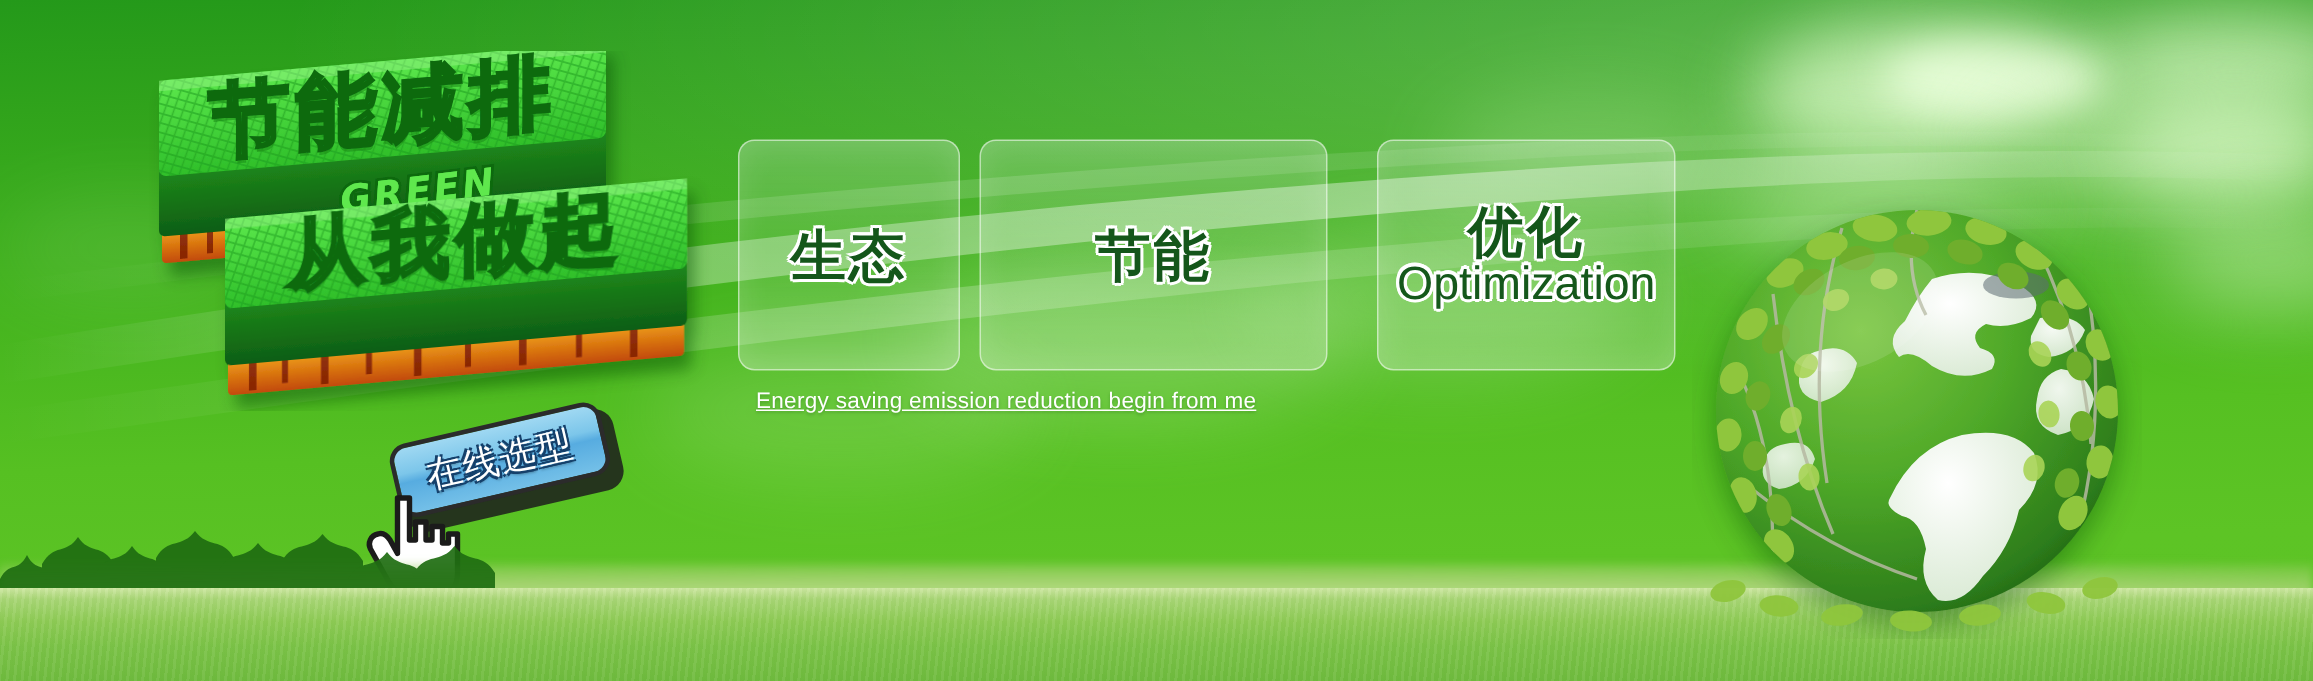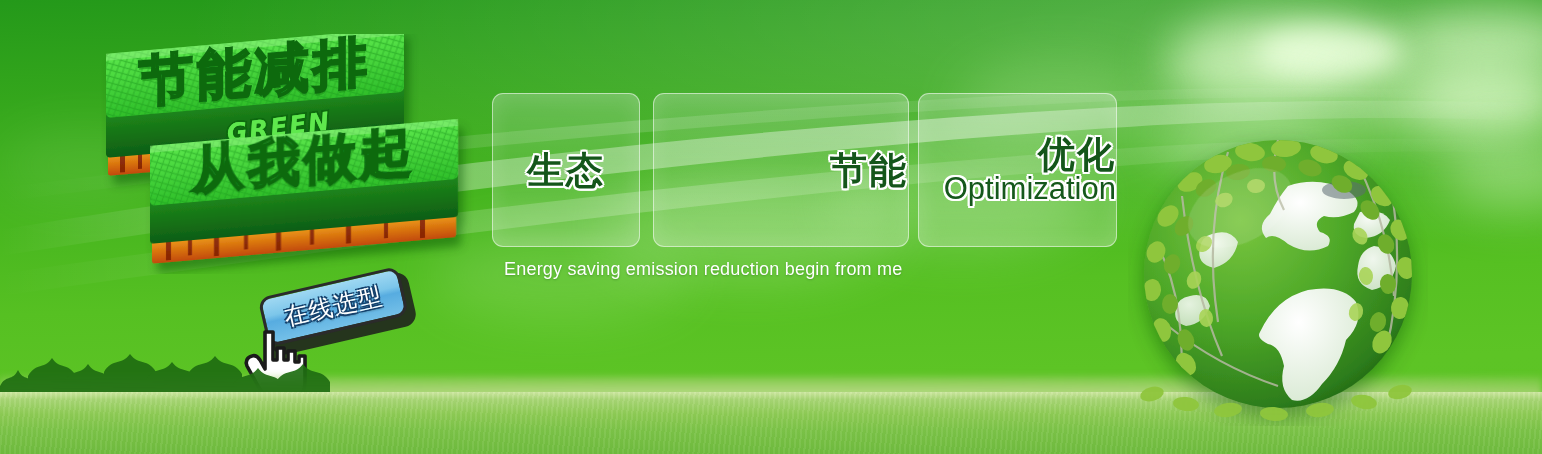--- a/index.html
+++ b/index.html
@@ -61,22 +61,23 @@
   .card-en{
     font-size:31px;line-height:1;color:#15581b;font-weight:400;letter-spacing:0px;
     text-shadow:
       -1.7px -1.7px 0 #fff, 1.7px -1.7px 0 #fff, -1.7px 1.7px 0 #fff, 1.7px 1.7px 0 #fff,
       0 -2.2px 0 #fff, 0 2.2px 0 #fff, -2.2px 0 0 #fff, 2.2px 0 0 #fff;
   }
 
   
   #tagline{
     position:absolute;left:504px;top:259px;
-    font-size:18px;color:#ffffff;letter-spacing:.2px;white-space:nowrap;
+    font-size:15px;color:#ffffff;letter-spacing:.2px;white-space:nowrap;
     text-shadow:0 1px 2px rgba(30,90,20,.35);
+    text-decoration:underline;
   }
 
   
   #cta{
     position:absolute;left:262px;top:281px;width:148px;height:57px;
     transform:rotate(-13deg);
   }
   .cta-shadow{
     position:absolute;left:3px;top:6px;width:148px;height:55px;border-radius:13px;
     background:#1c1c1c;opacity:.85;
@@ -376,24 +377,24 @@
         <ellipse cx="236" cy="276" rx="13" ry="7" transform="rotate(10 236 276)"></ellipse>
         <ellipse cx="272" cy="266" rx="12" ry="7" transform="rotate(-12 272 266)"></ellipse>
       </g>
     </svg>
   </div>
 
   <div class="cards">
     <div class="card" style="left:492px;width:148px;">
       <div class="card-cn">生态</div>
     </div>
-    <div class="card" style="left:653px;width:256px;align-items:flex-end;">
+    <div class="card" style="left:653px;width:232px;">
       <div class="card-cn">节能</div>
     </div>
-    <div class="card" style="left:918px;width:199px;align-items:flex-end;">
+    <div class="card" style="left:918px;width:199px;">
       <div class="card-cn">优化</div>
       <div class="card-en">Optimization</div>
     </div>
   </div>
 
   <div id="tagline">Energy saving emission reduction begin from me</div>
 
 </div>
 
 </body></html>

